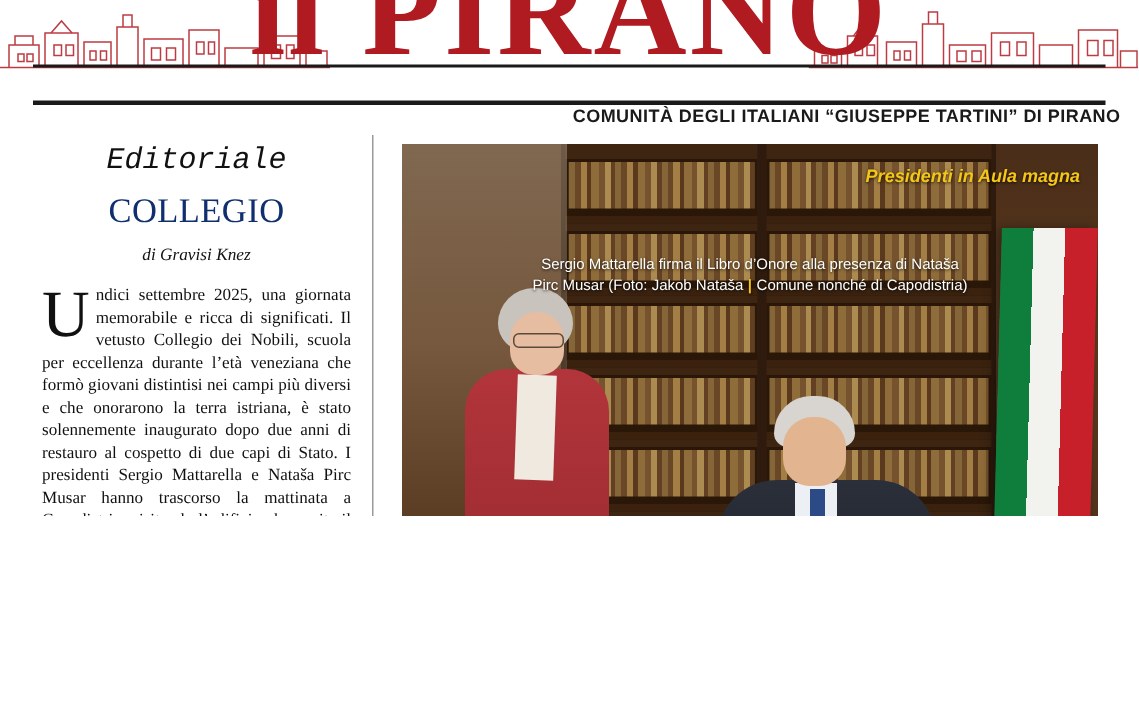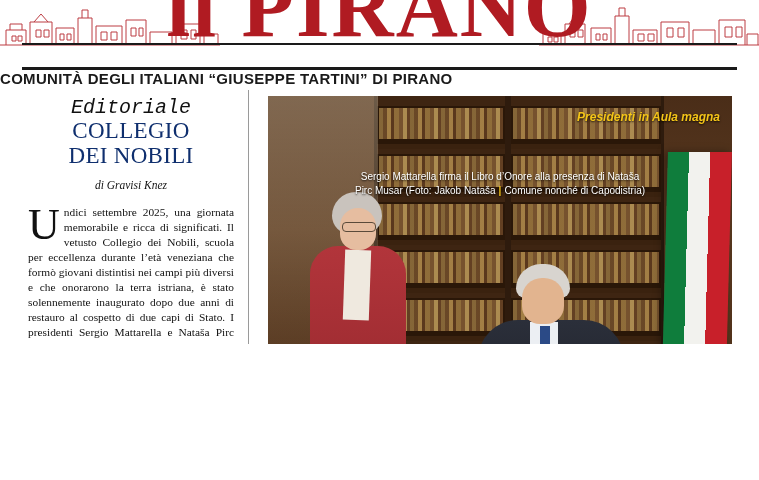--- a/index.html
+++ b/index.html
@@ -79,26 +79,26 @@
     top: 45px;
     text-align: center;
     font-family: "Liberation Sans", sans-serif;
     font-size: 10.5px;
     letter-spacing: 0.6px;
     color: #1a1a1a;
   }
   .subtitle2 {
     position: absolute;
     left: 0;
-    right: 2px;
+    right: 12px;
     top: 70px;
-    text-align: left;
+    text-align: right;
     font-family: "Liberation Sans", sans-serif;
     font-weight: bold;
-    font-size: 15px;
+    font-size: 12px;
     letter-spacing: 0.3px;
     color: #1a1a1a;
   }
 
   
   .content {
     position: absolute;
     top: 90px;
     left: 0;
     width: 759px;
@@ -128,20 +128,21 @@
     font-size: 20px;
     color: #111;
     margin-top: 6px;
   }
   .headline {
     text-align: center;
     font-family: "Liberation Serif", serif;
     font-size: 23px;
     line-height: 1.08;
     color: #0f2f6e;
+    margin-top: 10px;
     letter-spacing: 0.3px;
   }
   .byline {
     text-align: center;
     font-family: "Liberation Serif", serif;
     font-style: italic;
     font-size: 11.5px;
     color: #111;
     margin-top: 10px;
   }
@@ -462,21 +463,20 @@
   <div class="subtitle2">COMUNITÀ DEGLI ITALIANI “GIUSEPPE TARTINI” DI PIRANO</div>
 
   <div class="content">
 
     <div class="vrule"></div>
 
     <div class="col-left">
       <div class="editoriale">Editoriale</div>
       <div class="headline">
         <div>COLLEGIO</div>
-        <div>DEI NOBILI</div>
       </div>
       <div class="byline">di Gravisi Knez</div>
       <div class="article">
         <span class="dropcap">U</span><span>ndici settembre 2025, una giornata memorabile e ricca di significati. Il vetusto Collegio dei Nobili, scuola per eccellenza durante l’età veneziana che formò giovani distintisi nei campi più diversi e che onorarono la terra istriana, è stato solennemente inaugurato dopo due anni di restauro al cospetto di due capi di Stato. I presidenti Sergio Mattarella e Nataša Pirc Musar hanno trascorso la mattinata a Capodistria, visitando l’edificio che ospita il Ginnasio “Gian Rinaldo Carli” e la Scuola elementare “Pier Paolo Vergerio il Vecchio”, nonché Palazzo Gravisi Buttorai, sede della comunità italiana. Come ho già avuto modo di scrivere, questo momento di grande valenza simbolica ha rappresentato un’occasione non eludibile, l’italianità di</span>
       </div>
     </div>
 
     <div class="photo-wrap">
       <div class="photo">
         <div class="shelf-bg"></div>

